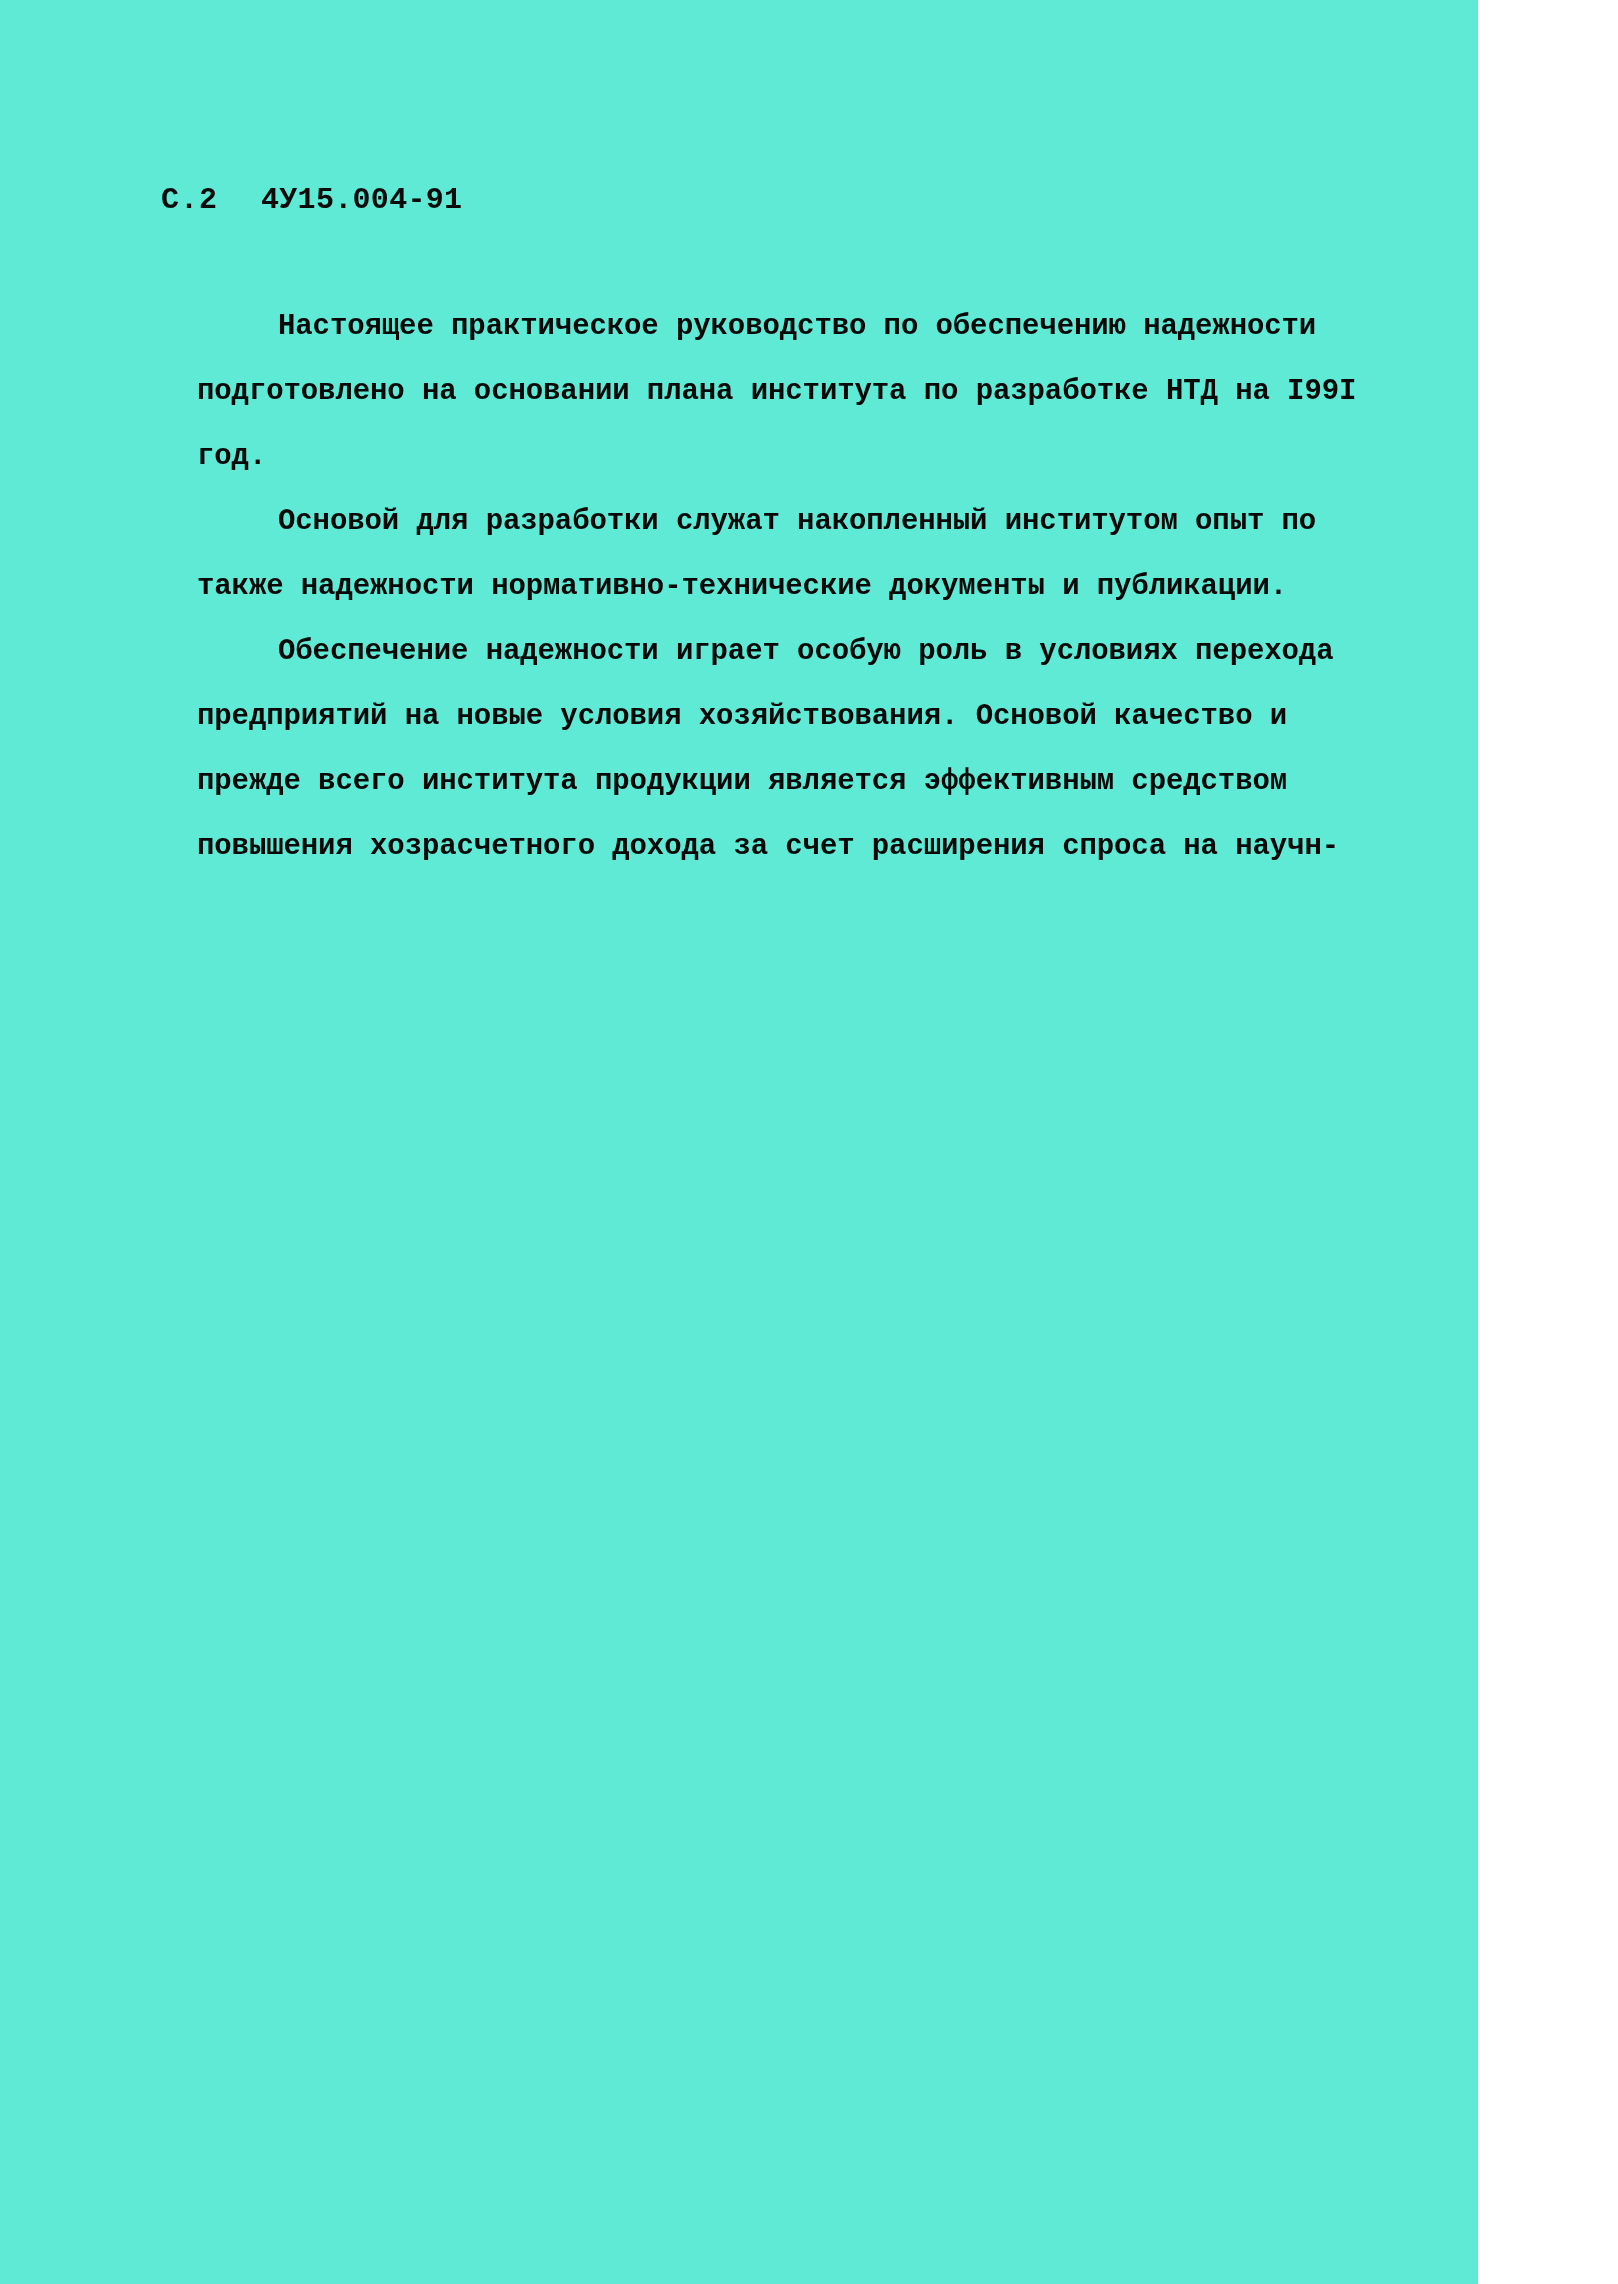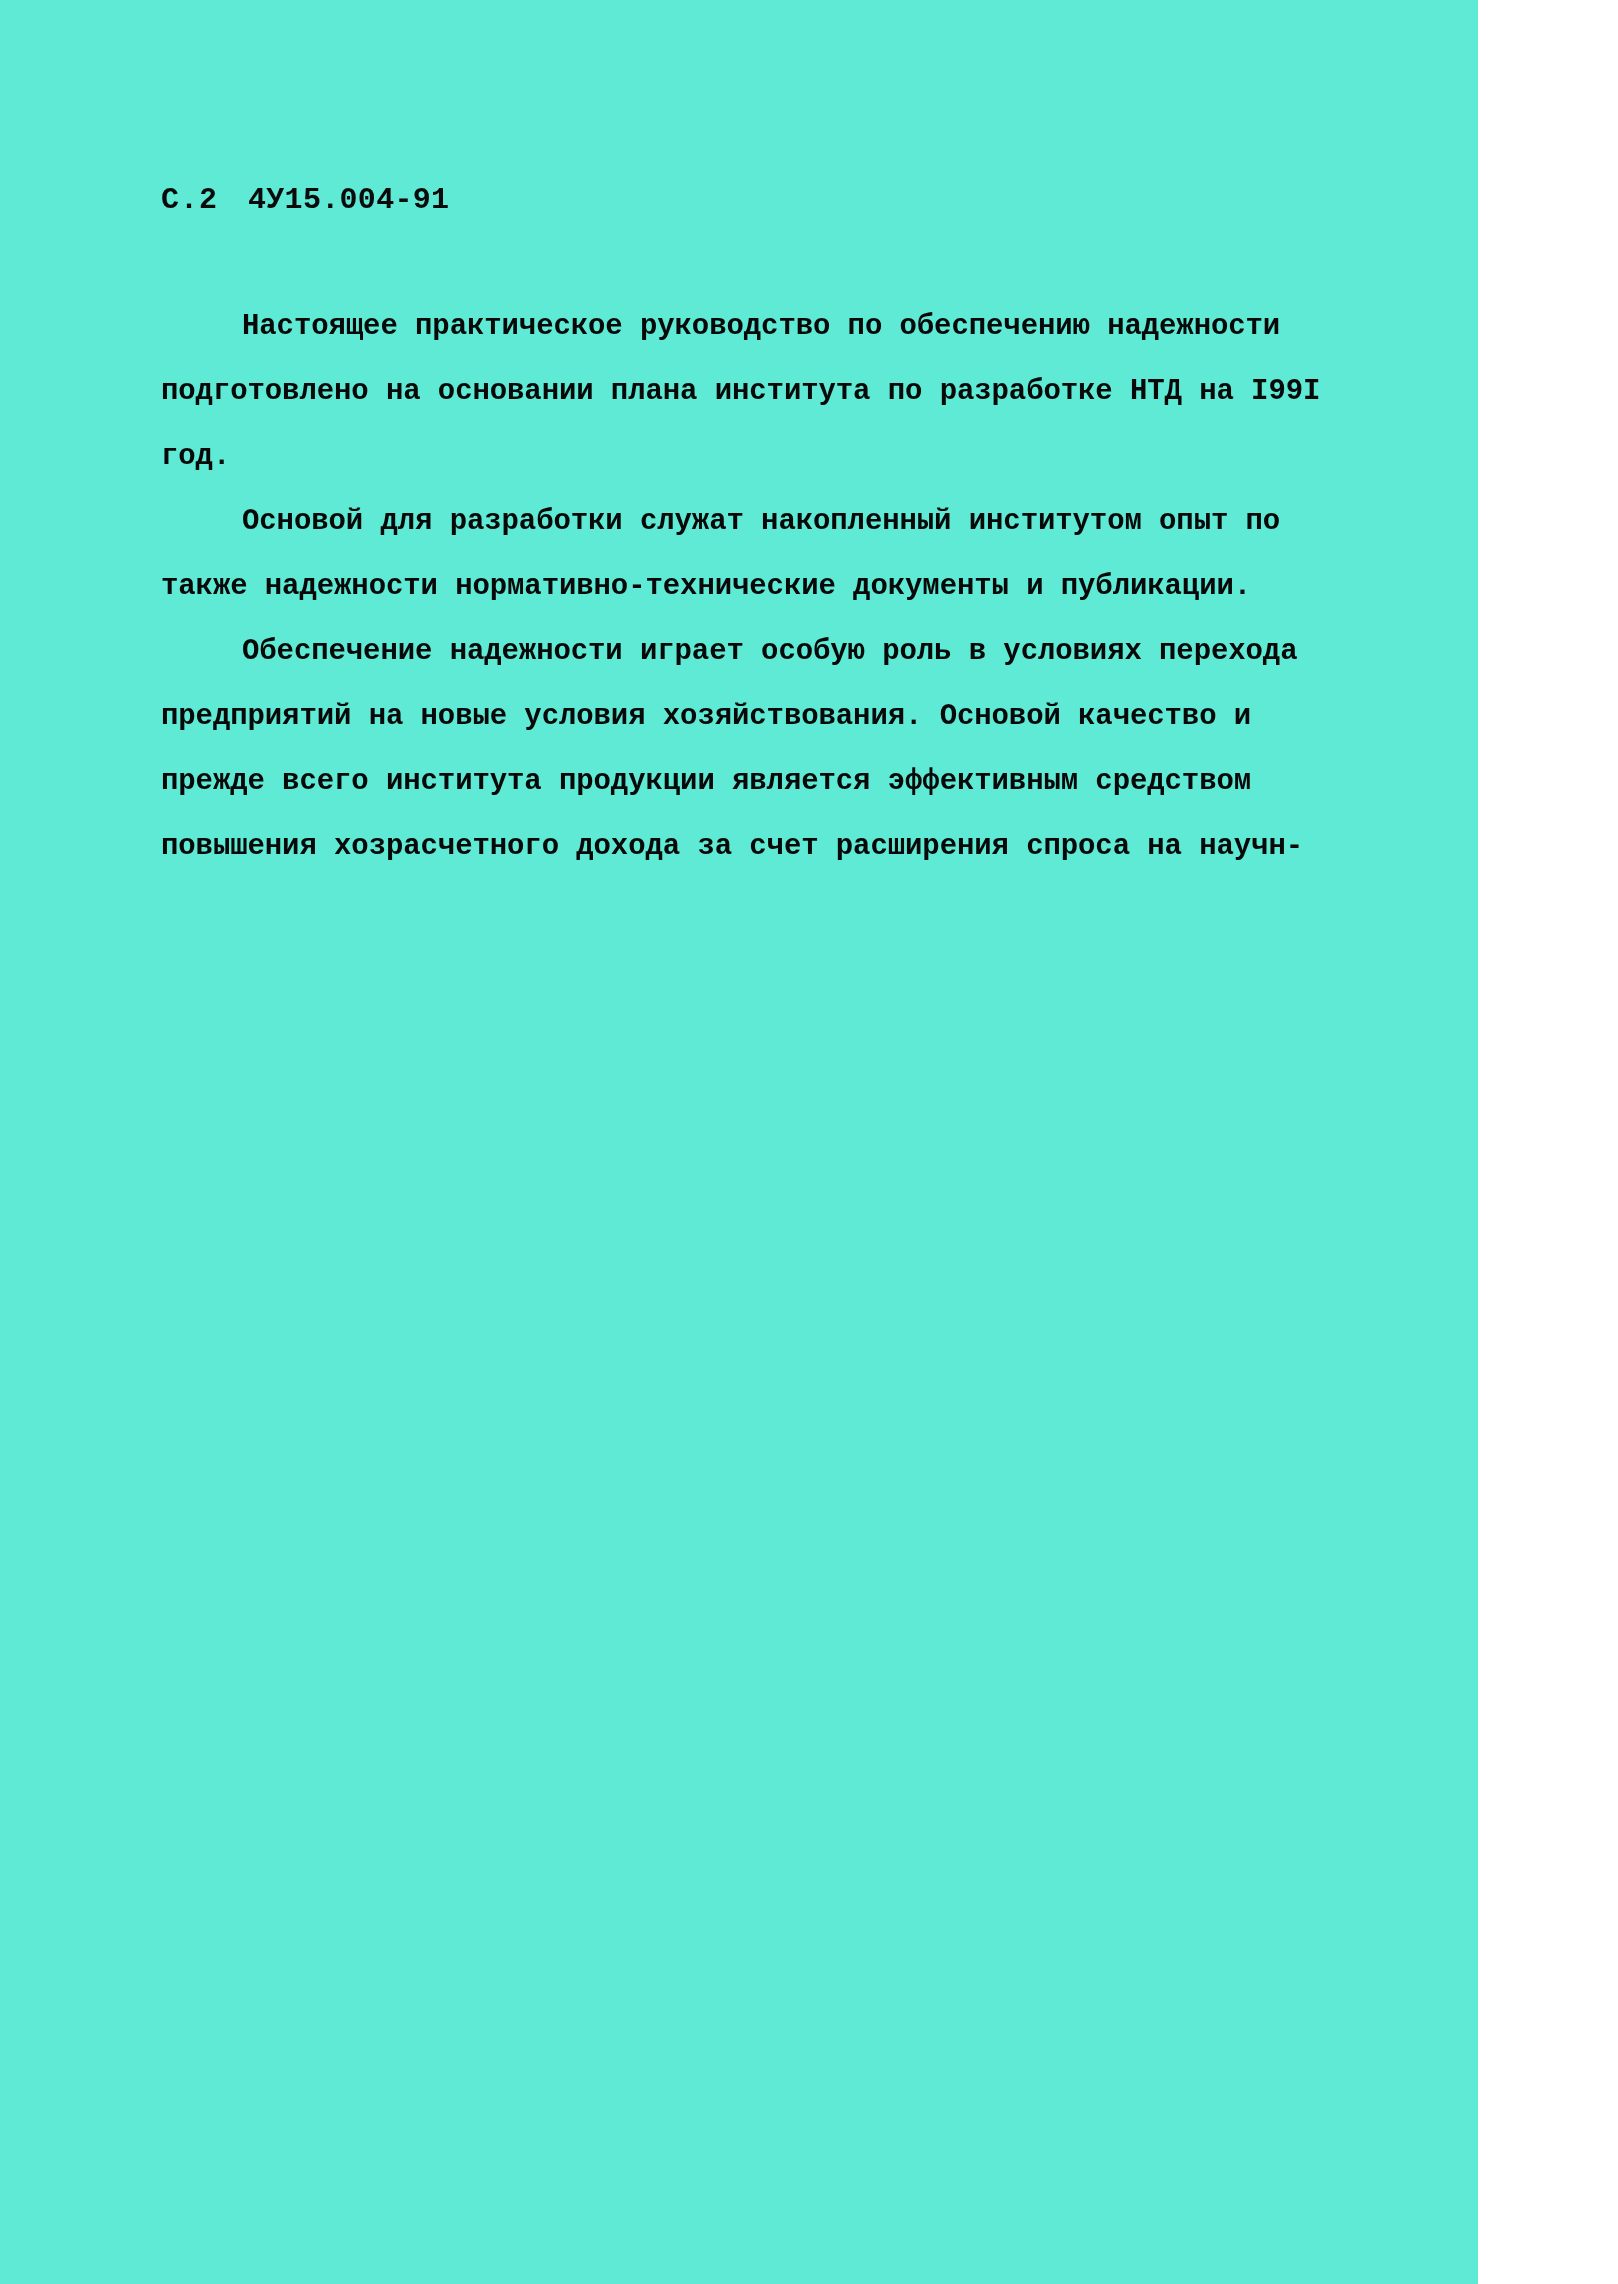--- a/index.html
+++ b/index.html
@@ -28,21 +28,21 @@
     display: flex;
     align-items: baseline;
     white-space: pre;
     font-family: "Liberation Mono", "DejaVu Sans Mono", monospace;
     font-size: 30px;
     letter-spacing: 1px;
     font-weight: 600;
     color: #0b0b0b;
   }
   .doc-header .page-no { margin-right: 30px; }
-  .doc-header .doc-code { letter-spacing: 0.3px; }
+  .doc-header .doc-code { letter-spacing: 0.3px; margin-left: 13px; }
 
   
   .body-block {
     position: absolute;
     left: 161px;
     top: 294px;
     width: 1340px;
   }
 
   .para {
@@ -52,20 +52,21 @@
 
   .line {
     display: block;
     white-space: pre;
     font-family: "Liberation Mono", "DejaVu Sans Mono", monospace;
     font-size: 29px;
     line-height: 65px;
     letter-spacing: -0.1px;
     font-weight: 600;
     color: #090909;
+    margin-left: 36px;
     -webkit-font-smoothing: none;
   }
 
   
   .line.indent {
     padding-left: 81px;
   }
 
   
   .line:nth-child(odd)  { transform: translateY(0.4px); }

